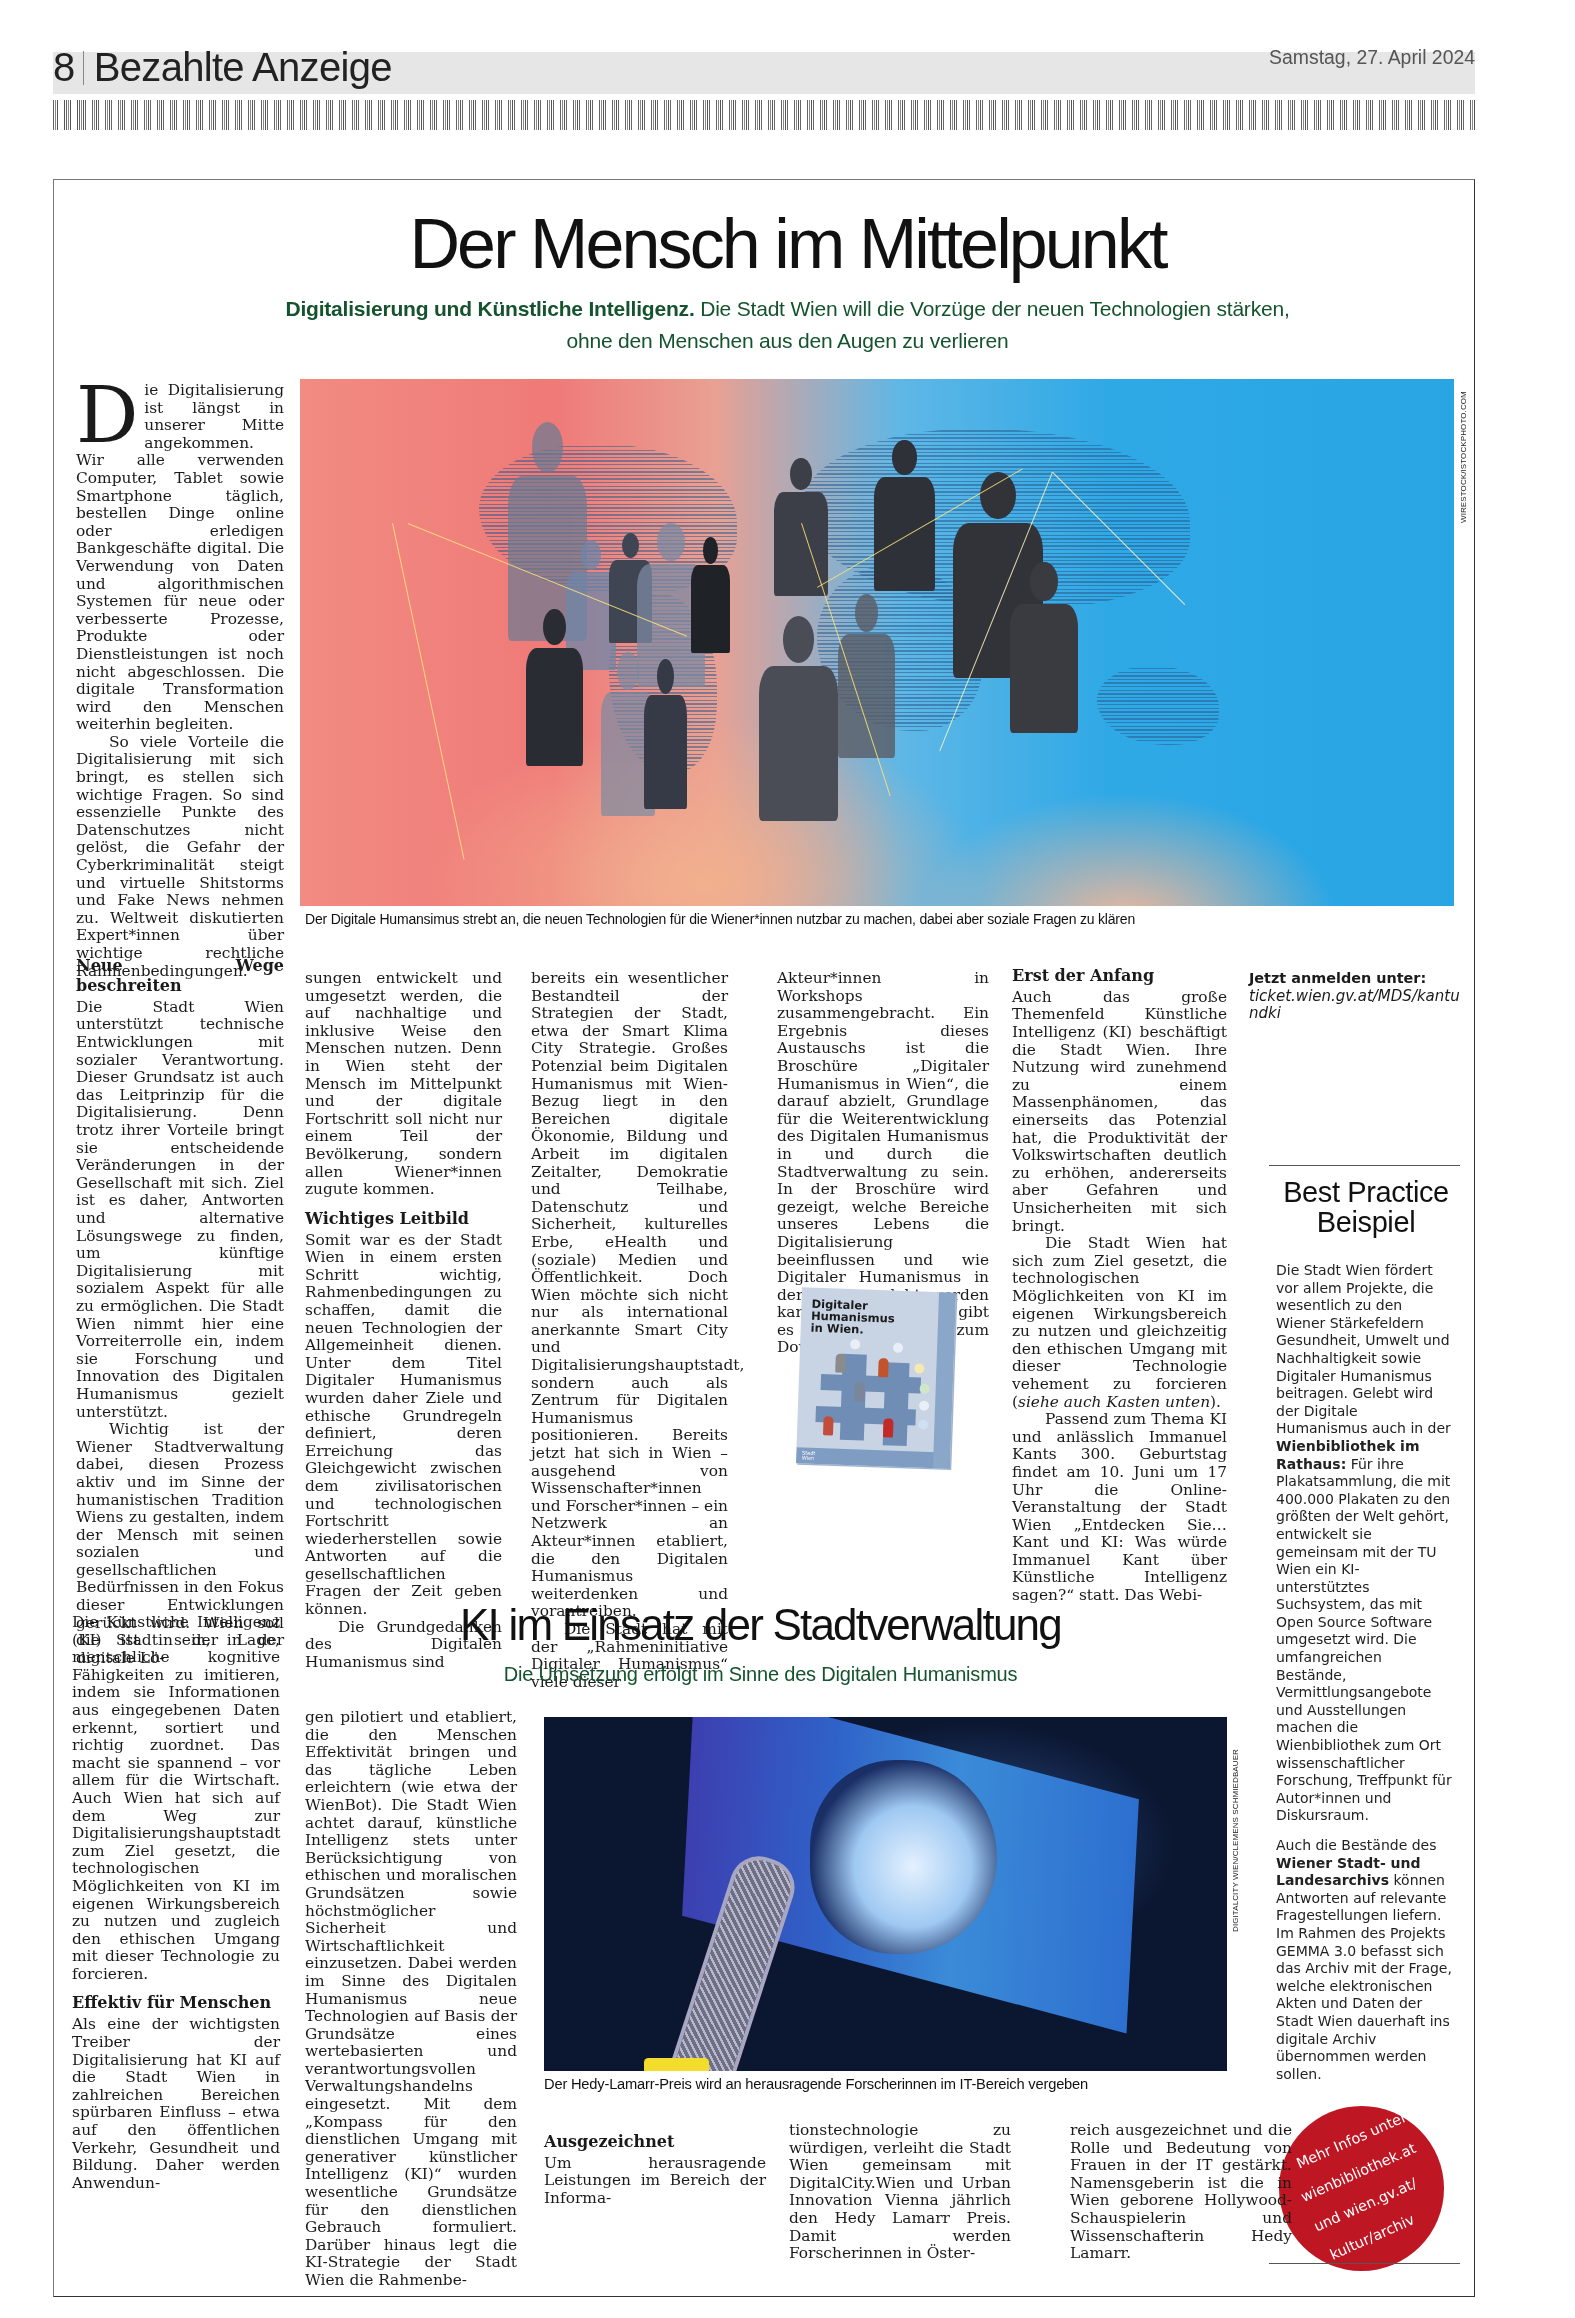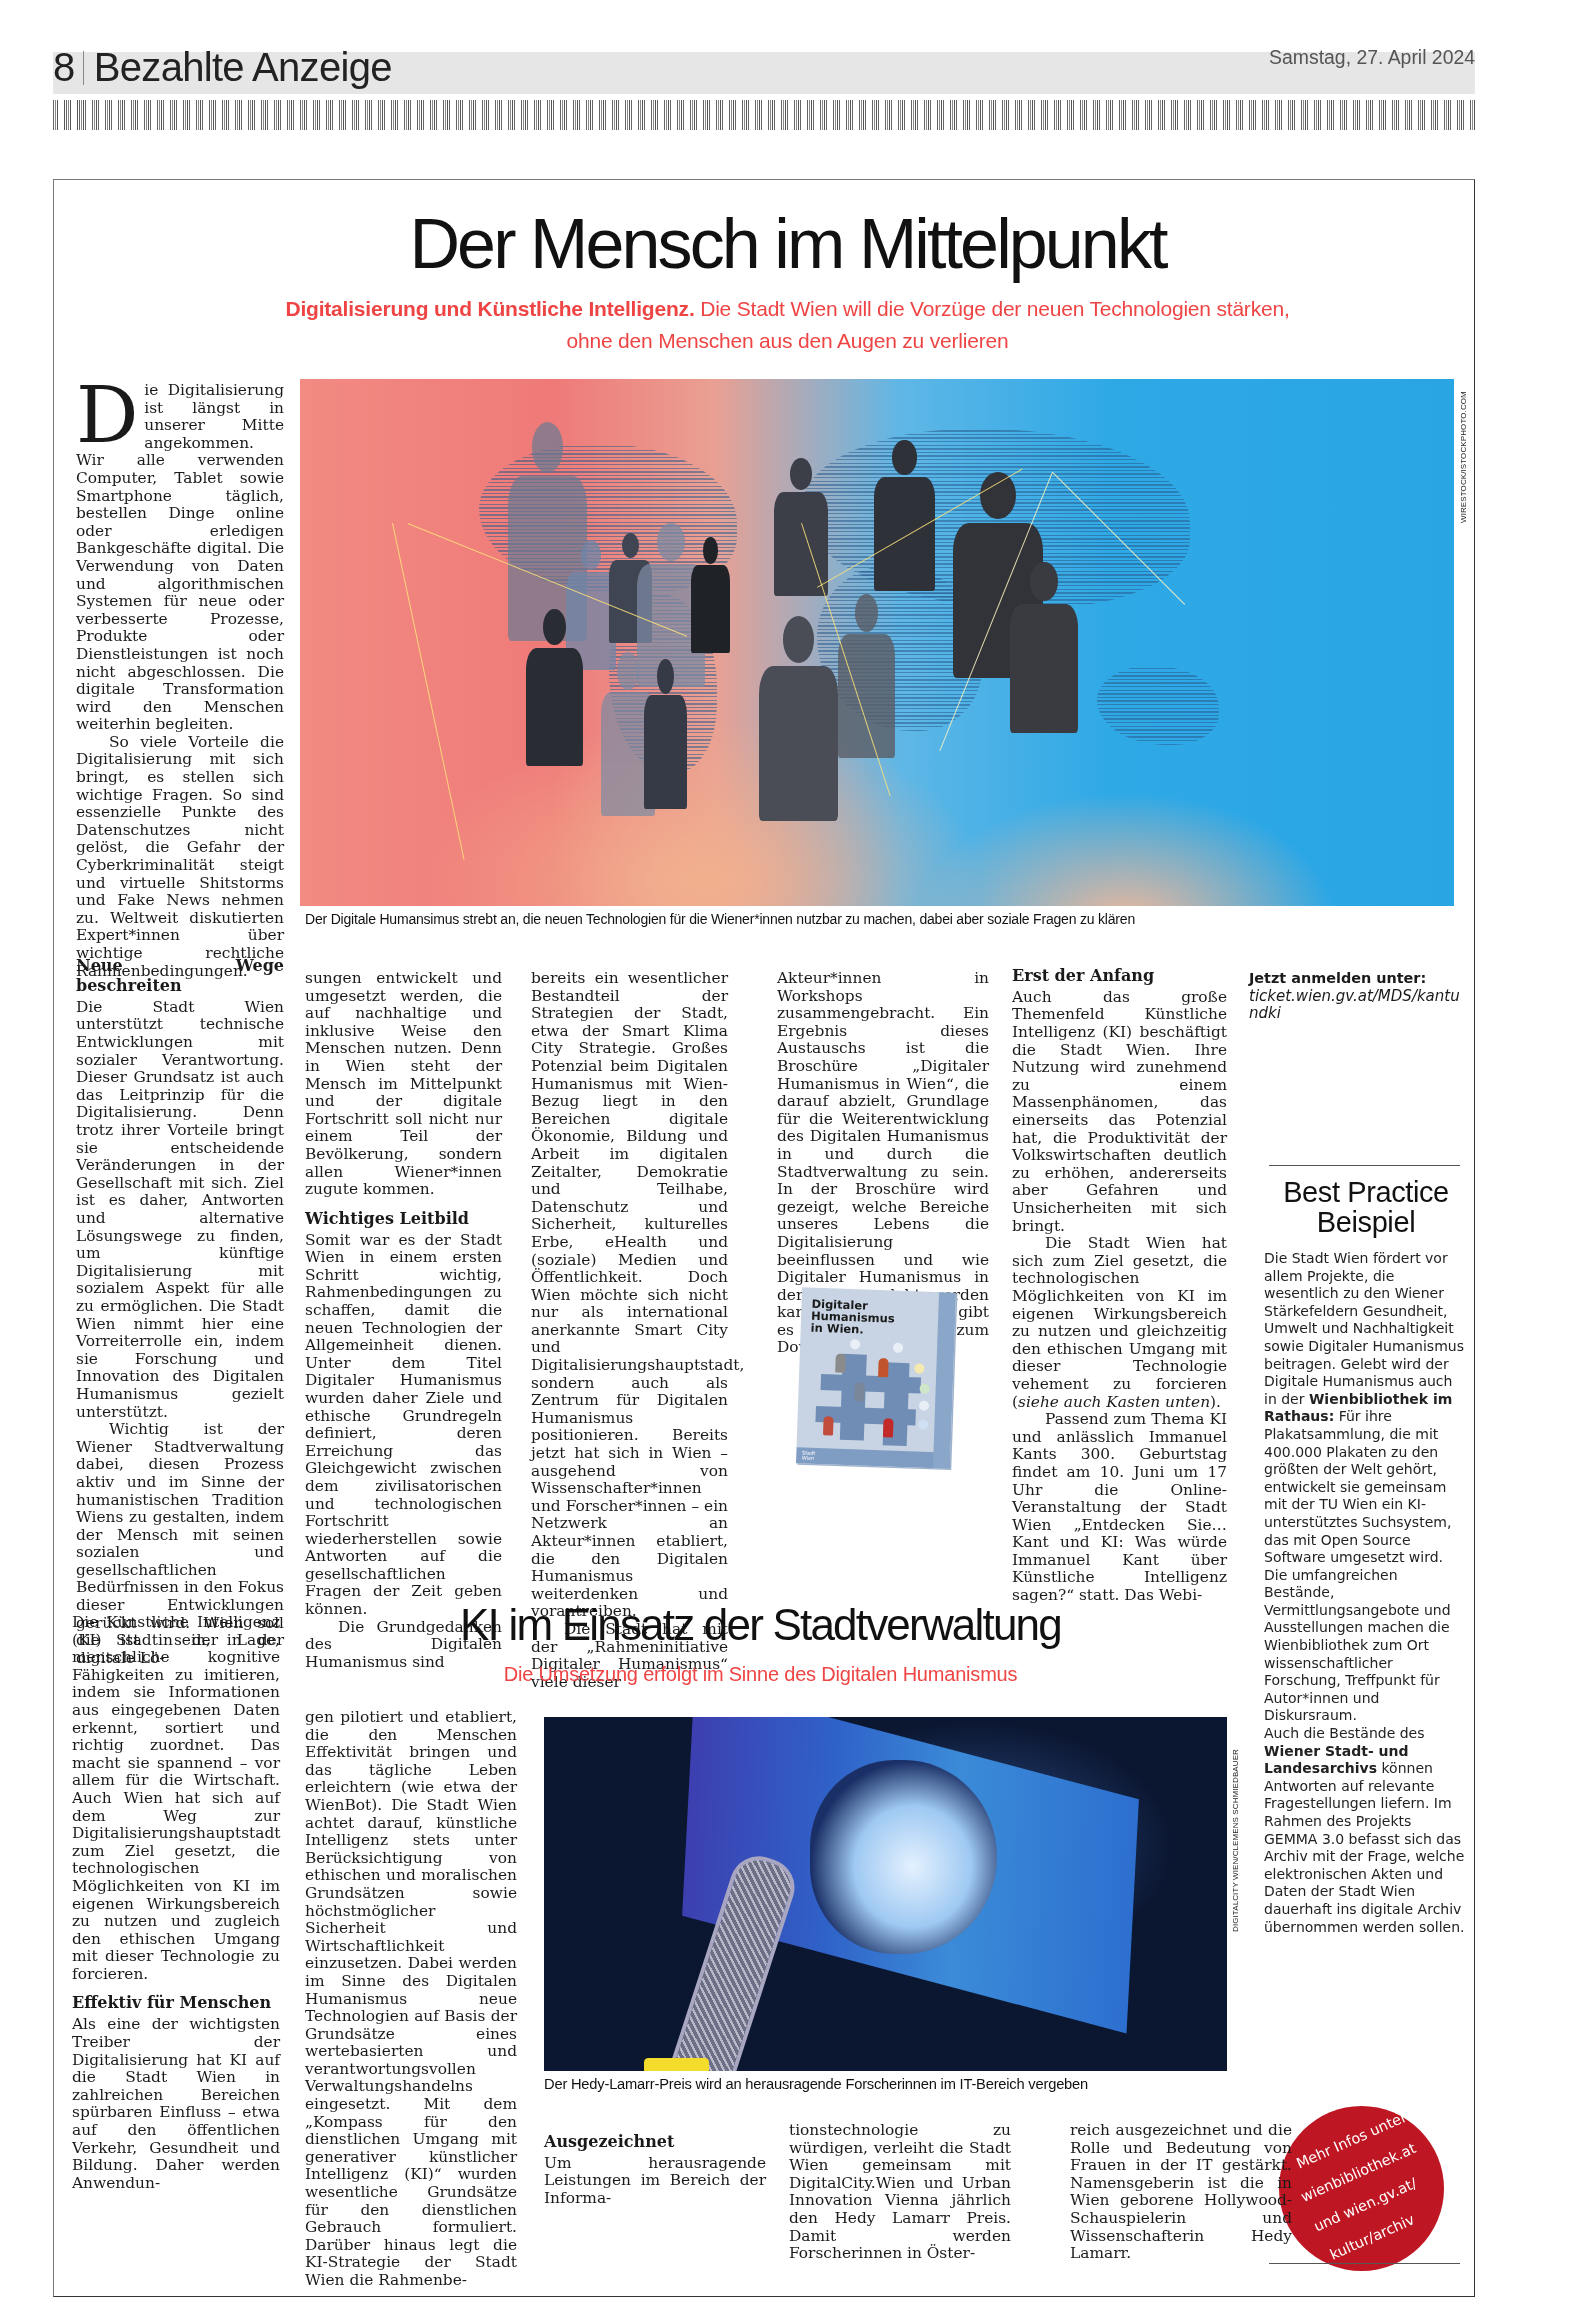--- a/index.html
+++ b/index.html
@@ -10,21 +10,21 @@
   .sep { display:inline-block; width: 0.7px; height: 34px; background:#888; margin: 0 10px 0 8.6px; vertical-align: -4.3px; }
   .section-name { font-family: "Liberation Sans", sans-serif; }
   .date { position: absolute; right: 100px; top: 46px; font-family: "Liberation Sans", sans-serif; font-size: 19.4px; color: #555; }
   .barcode { position: absolute; left: 53px; top: 100px; width: 1422px; height: 30px;
     background: repeating-linear-gradient(90deg, #666 0px, #666 0.7px, #fff 0.7px, #fff 2.2px, #888 2.2px, #888 2.9px, #fff 2.9px, #fff 4.3px, #555 4.3px, #555 5px, #fff 5px, #fff 6.5px); }
 
   .ad-box { position: absolute; left: 53px; top: 179px; width: 1422px; height: 2118px; border: 1.4px solid #777; border-right-color:#333; border-bottom-color:#333; box-sizing: border-box; }
 
   .headline { position: absolute; left: 0; width: 1575px; text-align: center; font-family: "Liberation Sans", sans-serif; letter-spacing: -2.9px; color: #111; }
   .h1 { top: 205px; font-size: 70px; line-height: 79px; }
-  .subhead { position: absolute; left: 0; width: 1575px; text-align: center; font-family: "Liberation Sans", sans-serif; font-size: 21px; line-height: 32px; color: #ef4444; letter-spacing: -0.2px; }
+  .subhead { position: absolute; left: 0; width: 1575px; text-align: center; font-family: "Liberation Sans", sans-serif; font-size: 21px; line-height: 32px; color: #14532d; letter-spacing: -0.2px; }
   .subhead b { font-weight: bold; }
   .s1 { top: 293px; }
 
   .col { position: absolute; font-size: 15.4px; line-height: 17.6px; text-align: justify; hyphens: manual; }
   .col p { margin: 0; }
   .col p.ind { text-indent: 33px; }
   .col h3 { font-family: "DejaVu Serif", serif; font-weight: bold; font-size: 16px; margin: 10px 0 2.9px 0; line-height: 20px; }
   .dropcap { float: left; font-size: 78px; line-height: 59px; margin: 4.3px 5.7px 0 0; font-family: "DejaVu Serif", serif; }
 
   .hero { position: absolute; left: 300px; top: 379px; width: 1154px; height: 527px; overflow: hidden;
@@ -48,21 +48,21 @@
   .brochure .hash { position:absolute; background:#6f8db5; }
   .brochure .dot { position:absolute; width: 10px; height: 10px; border-radius:50%; background:#e9eff6; }
   .brochure .fig { position:absolute; width: 10px; height: 18.7px; border-radius: 4.3px 4.3px 1.4px 1.4px; }
   .brochure .foot { position:absolute; left: 0; bottom: 0; width: 100%; height: 16px; background:#7f9cc3; }
   .brochure .logo { position:absolute; left: 5.7px; bottom: 2.9px; font-family:"DejaVu Sans", sans-serif; font-size: 5px; line-height: 5px; color:#fff; }
 
   .rule { position: absolute; height: 1.4px; background: #555; }
 
   .box-title { position: absolute; left: 1256px; width: 220px; text-align: center; font-family: "Liberation Sans", sans-serif; font-size: 29px; line-height: 30px; color: #111; letter-spacing: -0.4px; }
   .box-text { position: absolute; left: 1264px; top: 1250px; width: 201px; font-family: "DejaVu Sans", sans-serif; font-size: 14px; line-height: 17.6px; color: #222; }
-  .box-text p { margin: 0; }
+  .box-text p { margin: 12px; }
 
   .h2 { top: 1599px; font-size: 44px; line-height: 52px; letter-spacing: -1.8px; left: 294px; width: 933px; }
   .s2 { top: 1658px; font-size: 20px; left: 294px; width: 933px; }
 
   .photo2 { position: absolute; left: 544px; top: 1717px; width: 683px; height: 354px; overflow: hidden;
     background: radial-gradient(ellipse 287px 179px at 431px 129px, #2a4e8c 0%, #0b1630 70%), #0b1630; }
   .screen { position:absolute; left: 144px; top: 21.5px; width: 445px; height: 237px; transform: skewY(12deg) rotate(3deg);
     background: linear-gradient(90deg, #3d3fb0 0%, #2f62c8 32%, #3b8bd8 60%, #2d6fcf 100%); }
   .face { position:absolute; left: 266px; top: 43px; width: 187px; height: 194px; border-radius: 45% 50% 50% 45%;
     background: radial-gradient(ellipse at 55% 55%, #e4f1ff 0%, #9fc9f2 40%, #1a2f66 70%); }

